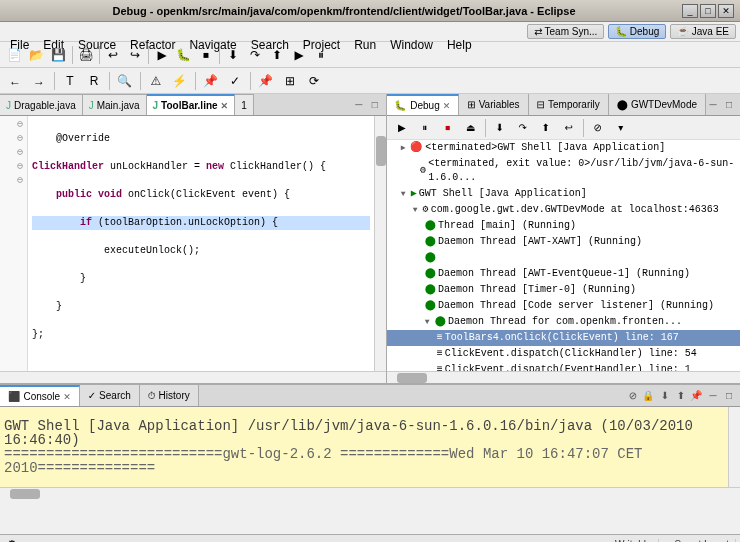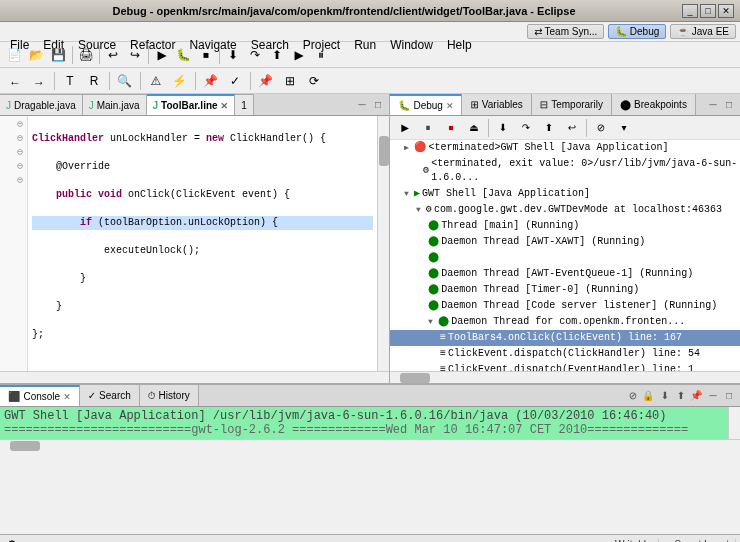--- a/index.html
+++ b/index.html
@@ -242,24 +242,24 @@
       font-size: 10px;
       gap: 3px;
       background: #e0e0e0;
     }
     .bottom-tab.active {
       background: #ffffff;
       border-top: 2px solid #4a90d9;
     }
     .console-content {
       flex: 1;
-      background: #86efac;
+      background: #fef9c3;
       font-family: 'Courier New', monospace;
-      font-size: 12px;
-      padding: 2px 4px;
+      font-size: 14px;
+      padding: 12px 4px;
       overflow: hidden;
       line-height: 14px;
     }
     .console-title { color: #444; }
     .console-separator { color: #666; }
     
     
     .status-bar {
       background: #e8e8e8;
       border-top: 1px solid #aaa;
@@ -448,22 +448,22 @@
         <div>⊖</div>
         <div></div>
         <div></div>
         <div></div>
         <div>⊖</div>
         <div></div>
         <div></div>
         <div></div>
       </div>
       <div class="code-content">
+<div class="code-line"><span>    @Override</span></div>
 <div class="code-line"><span><span class="kw">ClickHandler</span> unLockHandler = <span class="kw">new</span> ClickHandler() {</span></div>
-<div class="code-line"><span>    @Override</span></div>
 <div class="code-line"><span>    <span class="kw">public void</span> onClick(ClickEvent event) {</span></div>
 <div class="code-line highlighted"><span>        <span class="kw">if</span> (toolBarOption.unLockOption) {</span></div>
 <div class="code-line"><span>            executeUnlock();</span></div>
 <div class="code-line"><span>        }</span></div>
 <div class="code-line"><span>    }</span></div>
 <div class="code-line"><span>};</span></div>
 <div class="code-line"><span></span></div>
 <div class="code-line"><span></span></div>
 
 
@@ -494,21 +494,21 @@
       <div class="debug-tab">
         <span>⊞</span>
         <span>Variables</span>
       </div>
       <div class="debug-tab">
         <span>⊟</span>
         <span>Temporarily</span>
       </div>
       <div class="debug-tab">
         <span>⬤</span>
-        <span>Breakpoints</span>
+        <span>GWTDevMode</span>
       </div>
       <div class="panel-controls">
         <div class="panel-ctrl-btn">─</div>
         <div class="panel-ctrl-btn">□</div>
       </div>
     </div>
 
     <div class="debug-toolbar">
       <div class="tb-btn" style="font-size:10px;">▶</div>
       <div class="tb-btn" style="font-size:10px;">⏸</div>

